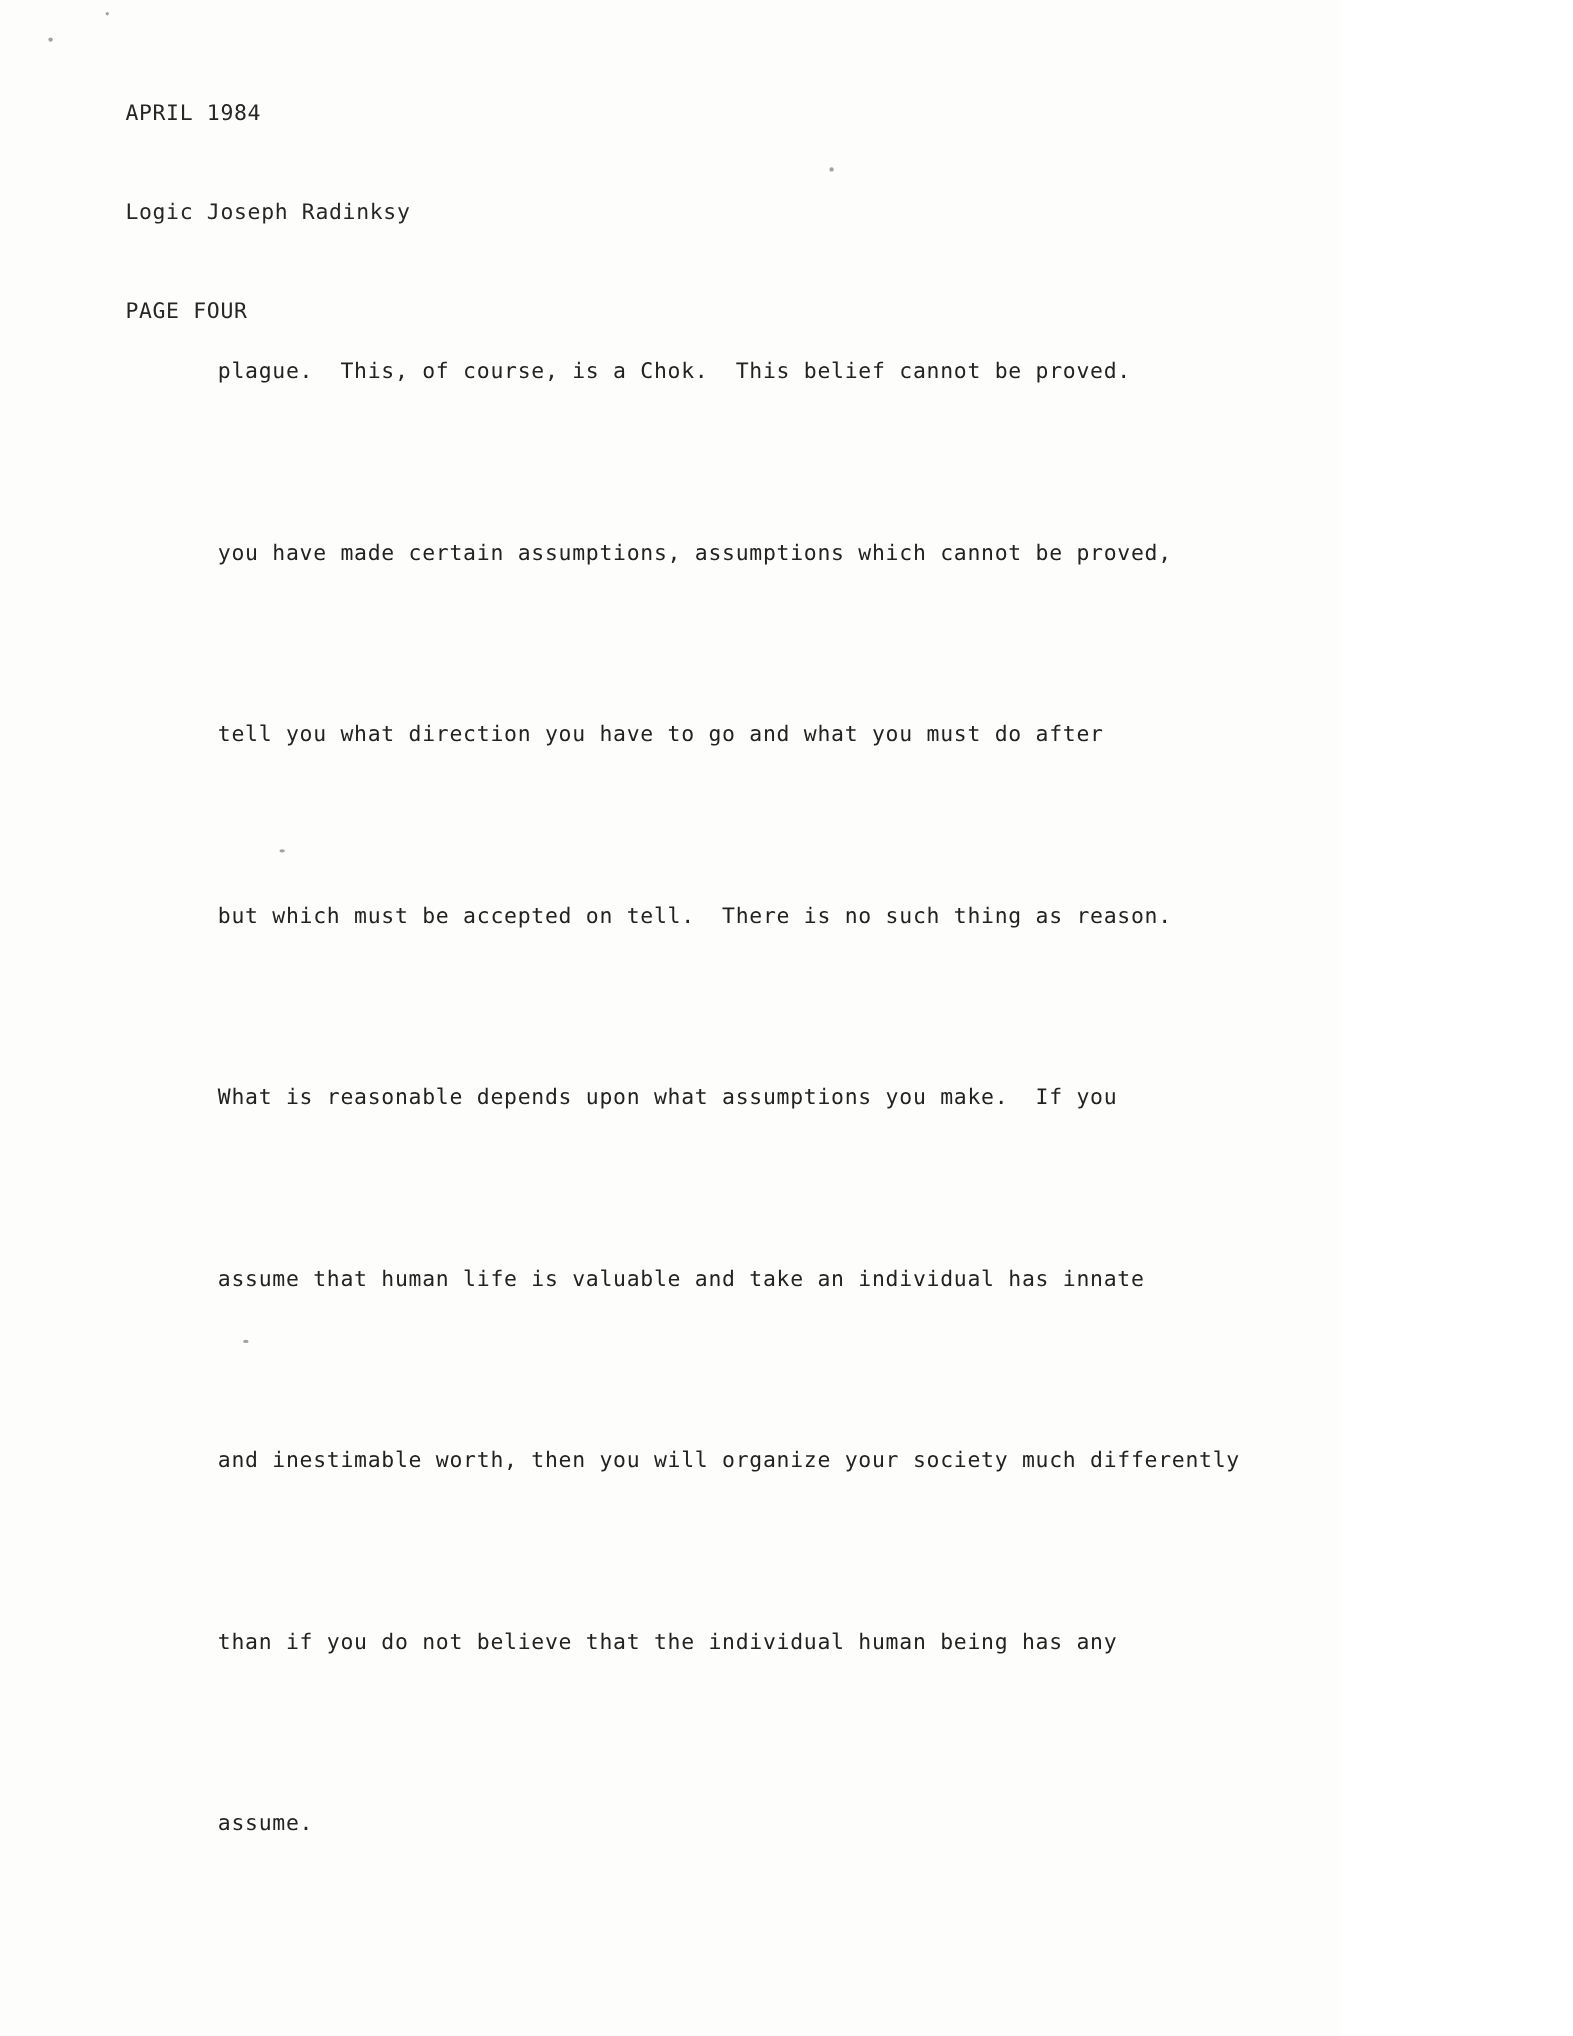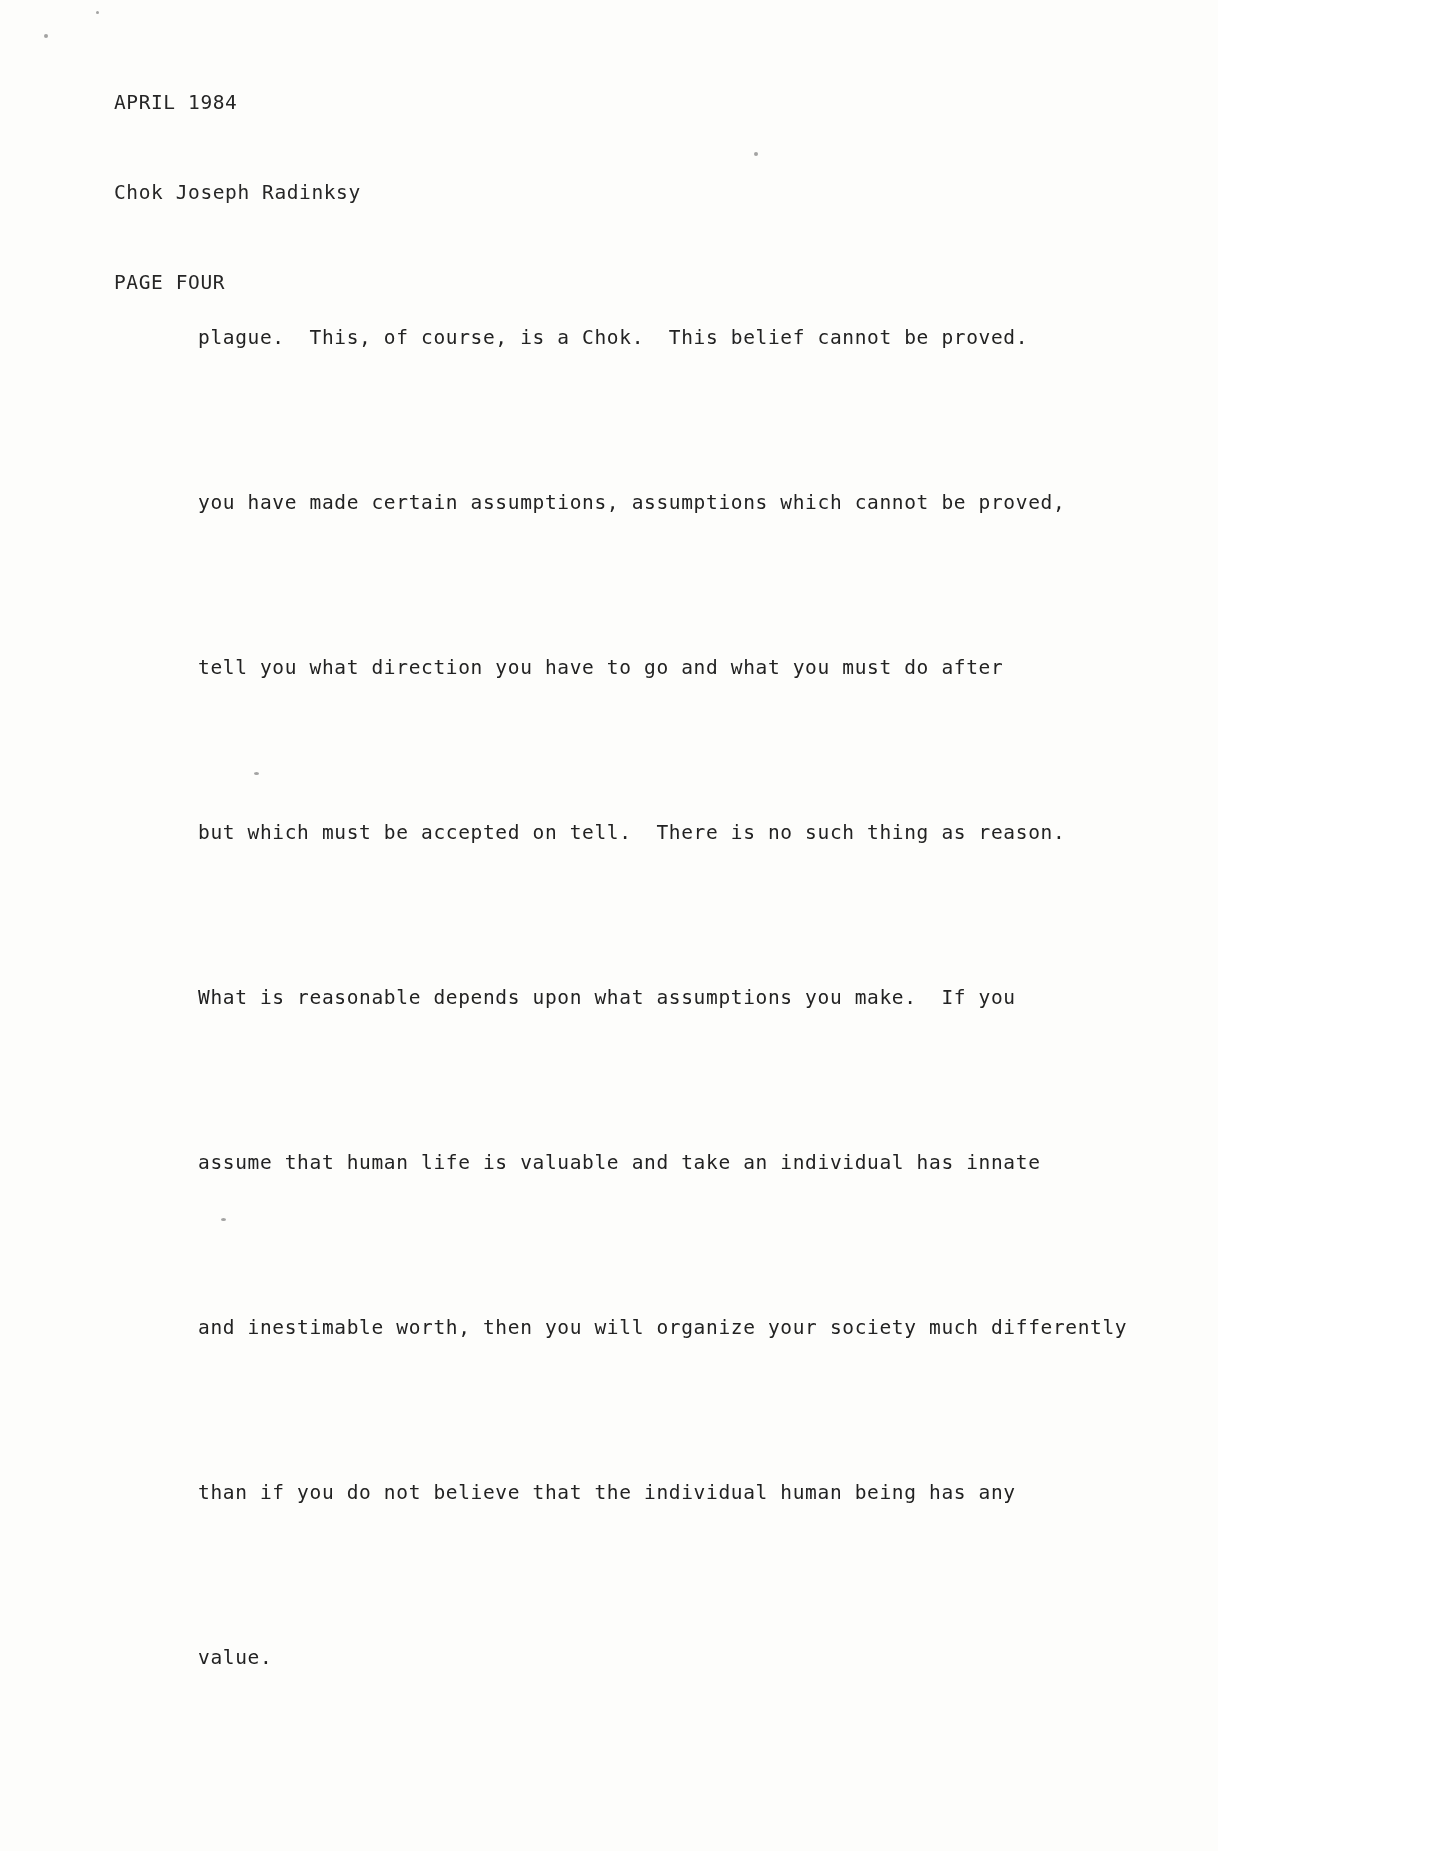--- a/index.html
+++ b/index.html
@@ -77,32 +77,32 @@
   <div class="speck s1"></div>
   <div class="speck s2"></div>
   <div class="speck s3"></div>
   <div class="speck s4"></div>
   <div class="speck s5"></div>
   <div class="speck s6"></div>
   <div class="speck s7"></div>
 
   <div class="letterhead">
     <div>APRIL 1984</div>
-    <div>Chok Joseph Radinksy</div>
+    <div>Logic Joseph Radinksy</div>
     <div>PAGE FOUR</div>
   </div>
 
   <div class="body-block">
 
     <div class="para first-para">
       <span class="para-line">plague.  This, of course, is a Chok.  This belief cannot be proved.</span>
       <span class="para-line">you have made certain assumptions, assumptions which cannot be proved,</span>
       <span class="para-line">tell you what direction you have to go and what you must do after</span>
       <span class="para-line">but which must be accepted on tell.  There is no such thing as reason.</span>
       <span class="para-line">What is reasonable depends upon what assumptions you make.  If you</span>
       <span class="para-line">assume that human life is valuable and take an individual has innate</span>
       <span class="para-line">and inestimable worth, then you will organize your society much differently</span>
       <span class="para-line">than if you do not believe that the individual human being has any</span>
-      <span class="para-line">value.</span>
+      <span class="para-line">assume.</span>
     </div>
 
   </div>
 </div>
 
 </body></html>

